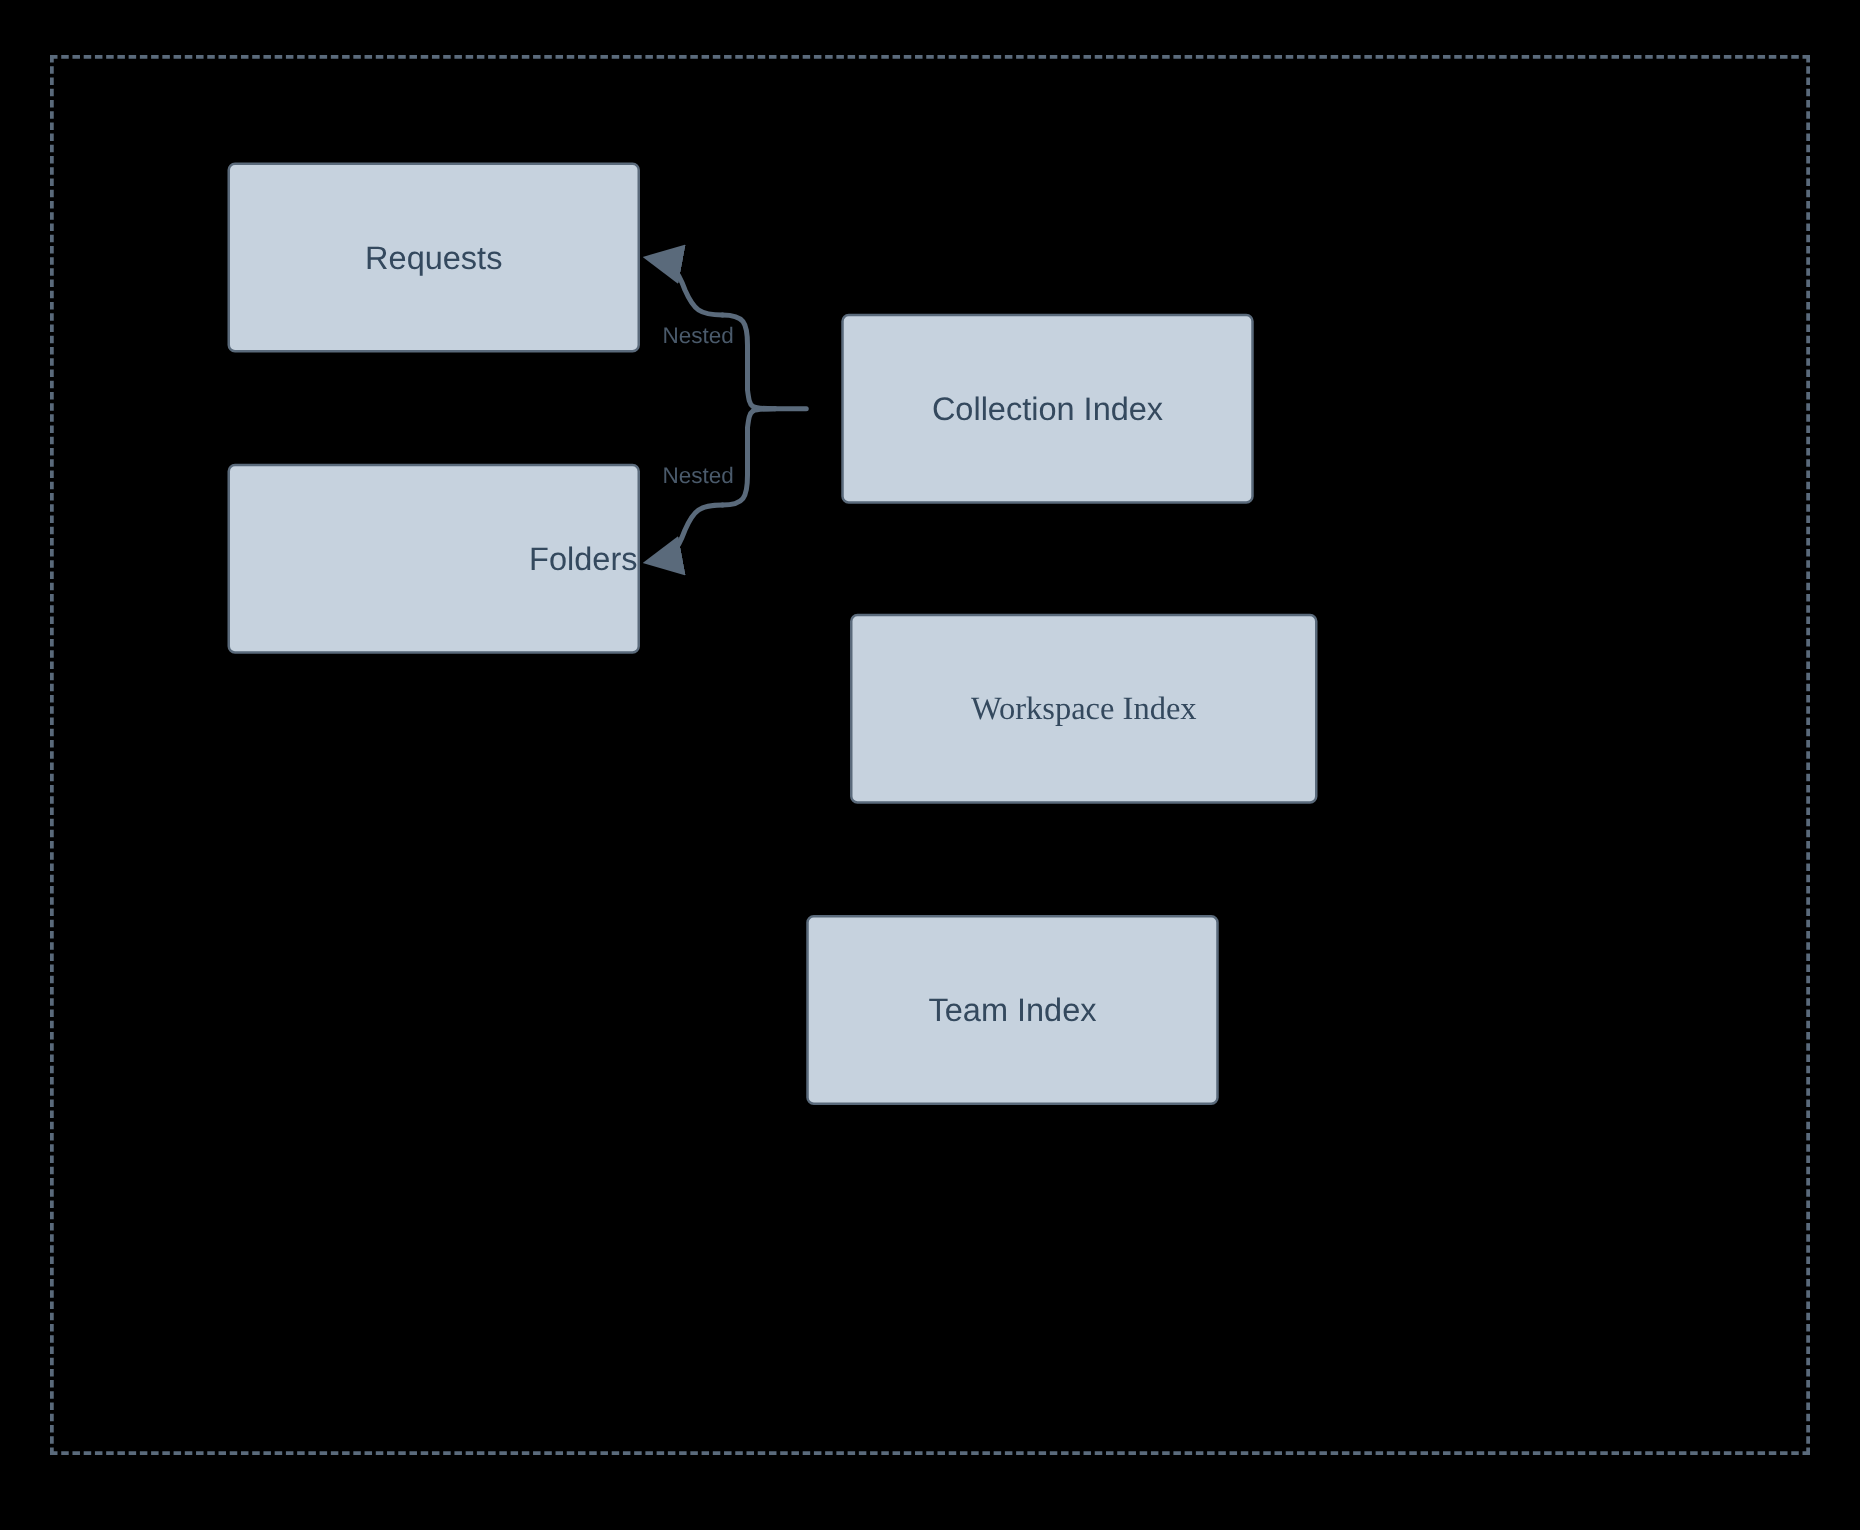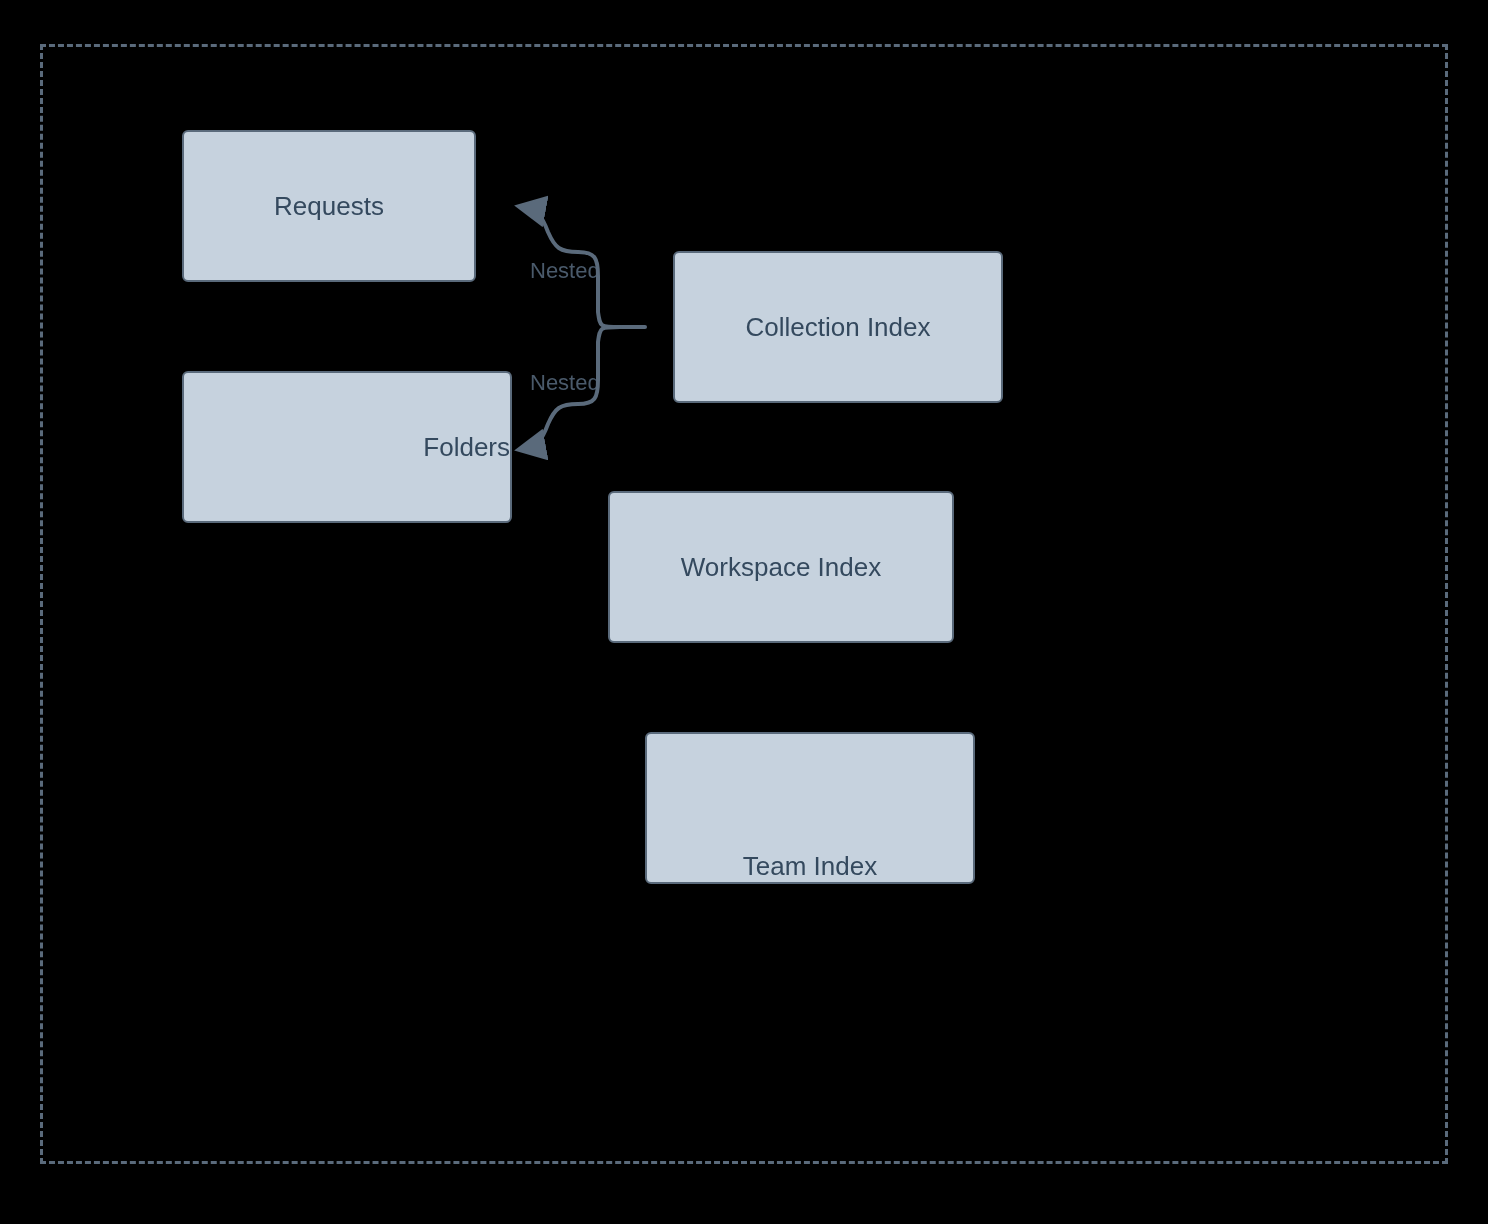--- a/index.html
+++ b/index.html
@@ -33,56 +33,56 @@
     align-items: center;
     justify-content: center;
     color: #34495e;
     font-size: 26px;
     font-weight: 500;
     box-sizing: border-box;
   }
   .edge-label {
     position: absolute;
     color: #4a5a6b;
-    font-size: 22px;
+    font-size: 18px;
     font-weight: 500;
   }
   svg.overlay {
     position: absolute;
     left: 0;
     top: 0;
     width: 1488px;
     height: 1224px;
     pointer-events: none;
   }
 </style>
 </head>
 <body>
 
 <div class="canvas">
 
   <div class="dashed-frame"></div>
 
-  <div class="box" style="left:182px; top:130px; width:294px; height:152px;">
+  <div class="box" style="left:182px; top:130px; width:330px; height:152px;">
     <span>Requests</span>
   </div>
 
   <div class="box" style="left:182px; top:371px; width:330px; height:152px;justify-content:flex-end;">
     <span>Folders</span>
   </div>
 
   <div class="box" style="left:645px; top:251px; width:330px; height:152px;margin-left:28px;">
     <span>Collection Index</span>
   </div>
 
-  <div class="box" style="left:608px; top:491px; width:346px; height:152px;">
+  <div class="box" style="left:680px; top:491px; width:374px; height:152px;font-family:Liberation Serif, serif;">
     <span>Workspace Index</span>
   </div>
 
-  <div class="box" style="left:645px; top:732px; width:330px; height:152px;align-items:flex-end;">
+  <div class="box" style="left:645px; top:732px; width:330px; height:152px;">
     <span>Team Index</span>
   </div>
 
   <div class="edge-label" style="left:530px; top:258px;">Nested</div>
 
   <div class="edge-label" style="left:530px; top:370px;">Nested</div>
 
   <svg class="overlay" viewBox="0 0 1488 1224">
     <defs>
       <marker id="arrowhead" markerWidth="8" markerHeight="8" refX="6" refY="4" orient="auto" markerUnits="strokeWidth">

